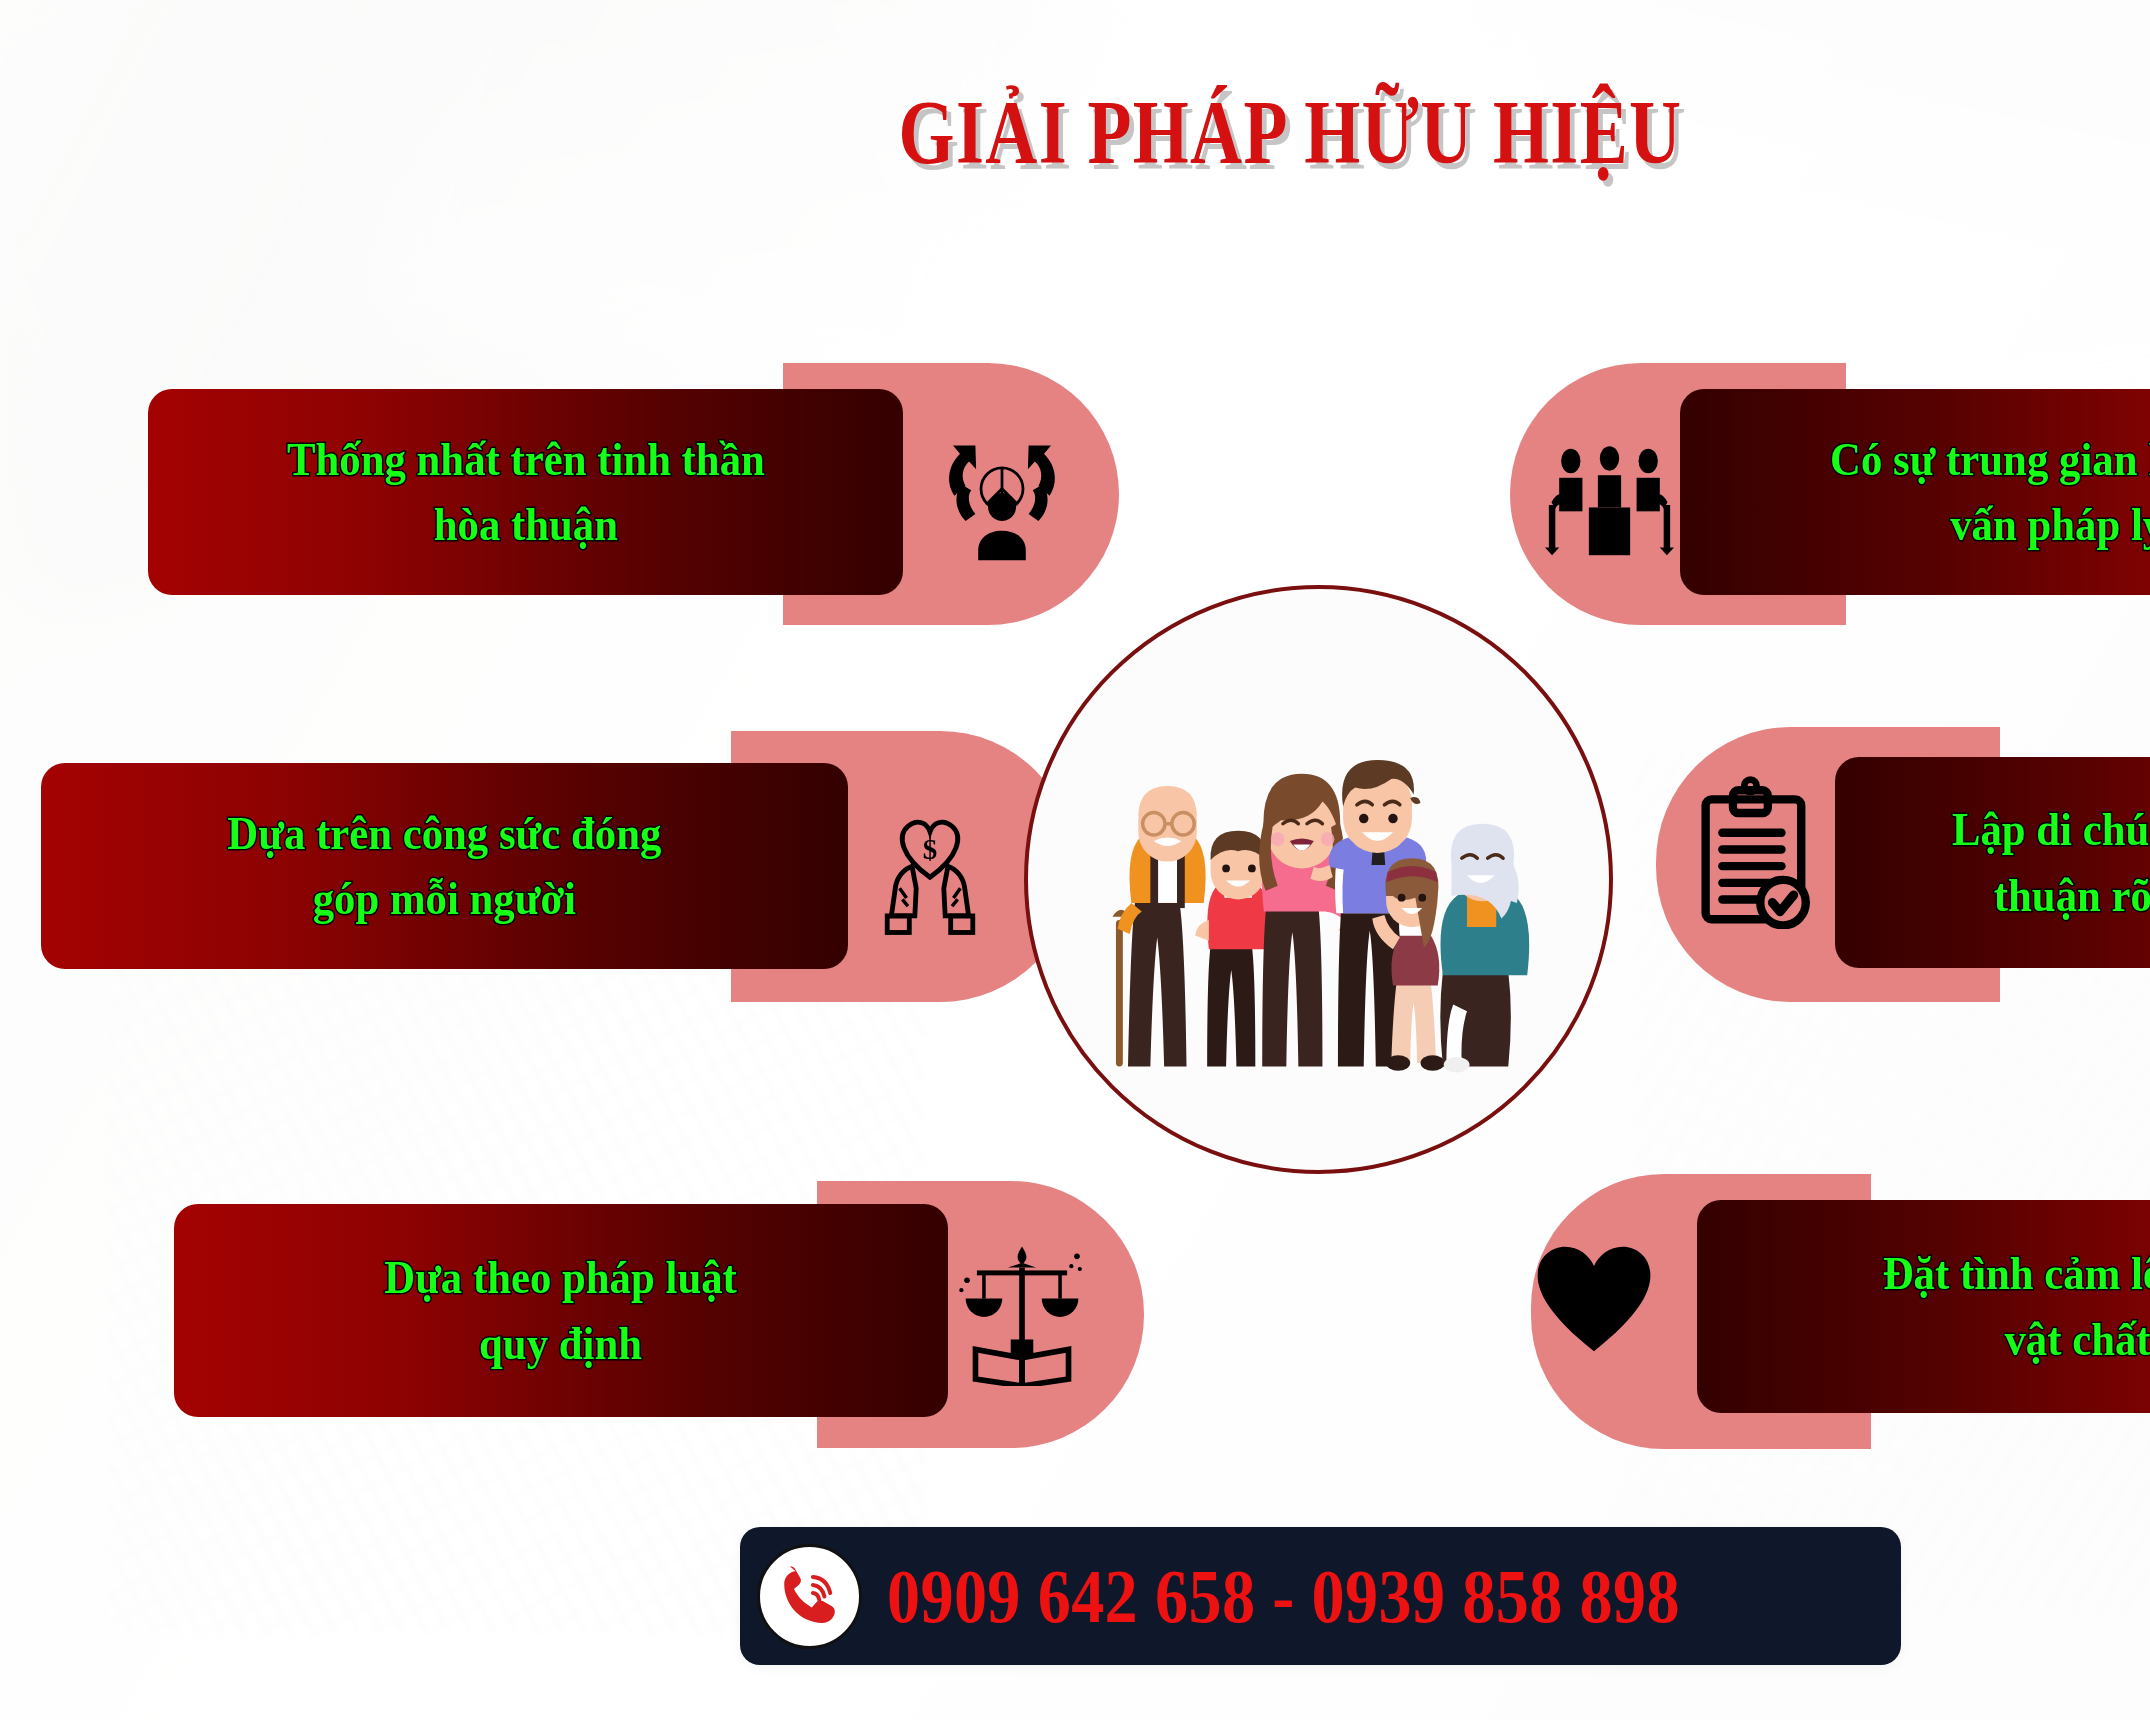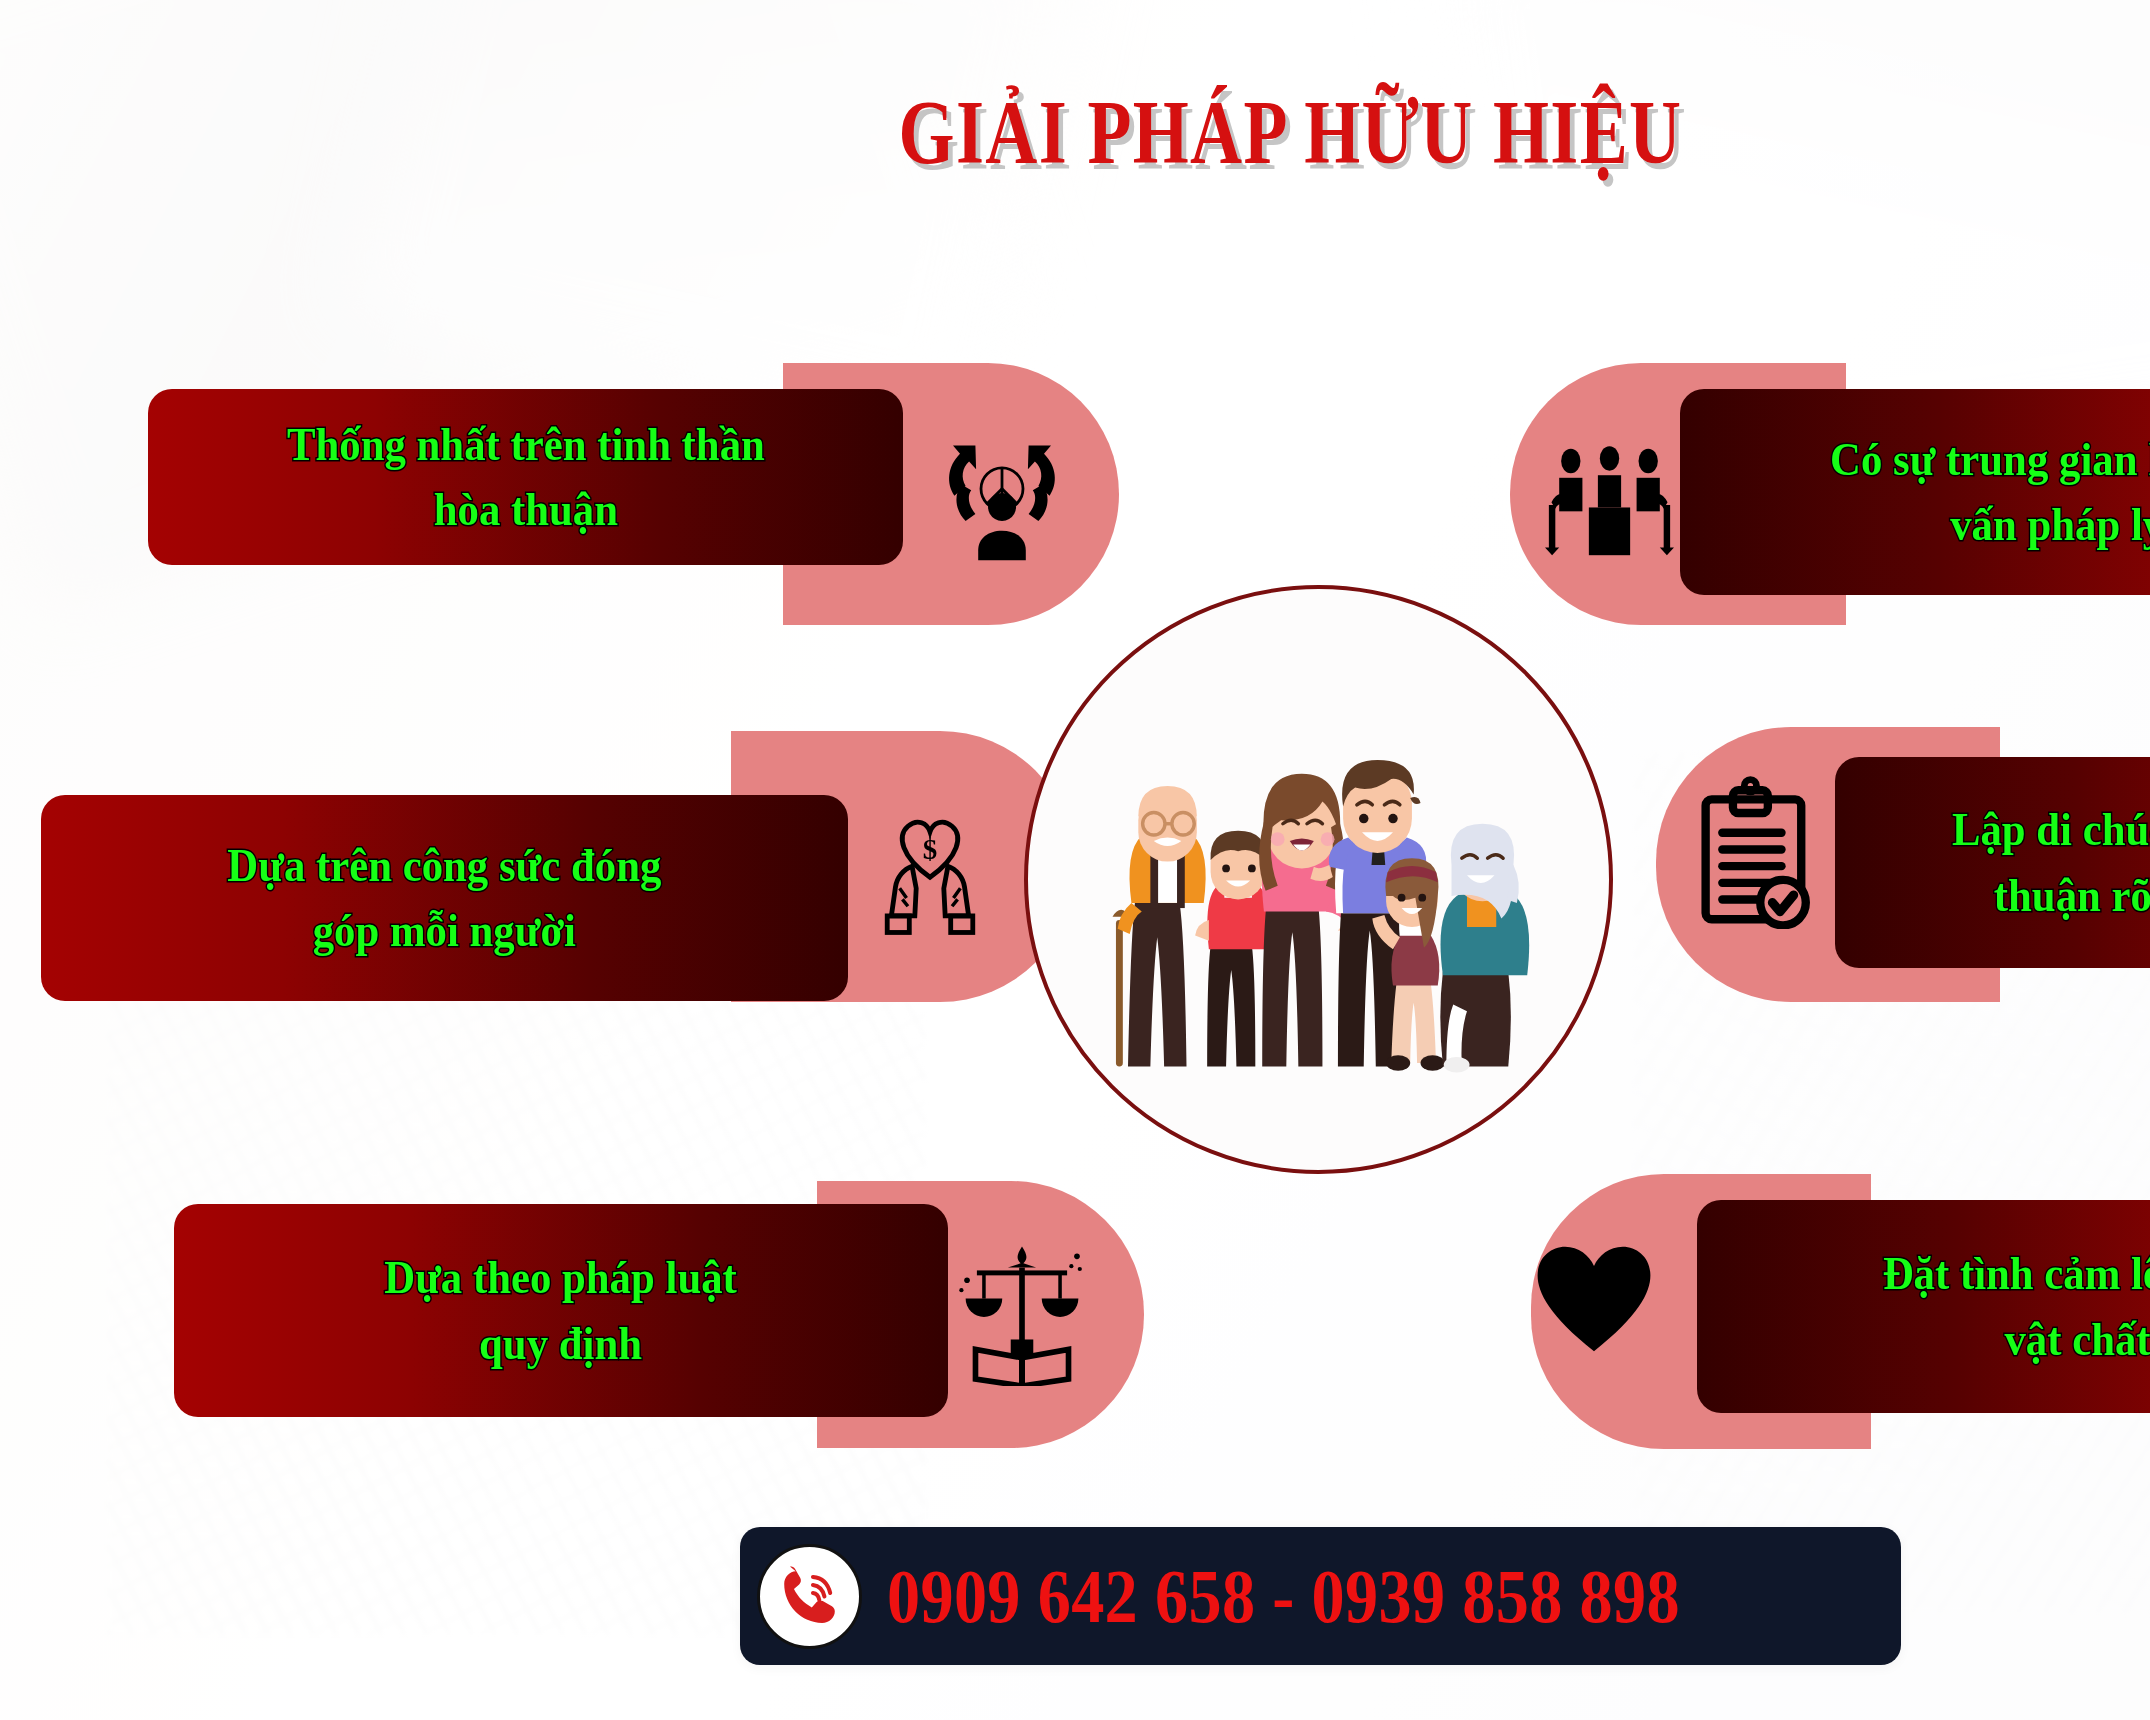--- a/index.html
+++ b/index.html
@@ -193,21 +193,21 @@
   <div class="bg-blob bg-doc-a"></div>
   <div class="bg-blob bg-doc-b"></div>
   <div class="bg-blob bg-doc-c"></div>
   <div class="bg-build"></div>
   <div class="bg-build2"></div>
   <div class="bg-veil"></div>
 
   <div class="title">GIẢI PHÁP HỮU HIỆU</div>
 
   <div class="pill" style="left:783px; top:363px; width:336px; height:262px; border-radius:0 131px 131px 0;"></div>
-  <div class="card left" style="left:148px; top:389px; width:755px; height:176px;">
+  <div class="card left" style="left:148px; top:389px; width:755px; height:206px;">
     <div class="card-text">
       <div>Thống nhất trên tinh thần</div>
       <div>hòa thuận</div>
     </div>
   </div>
   <div class="icon-slot" style="left:916px; top:419px; width:172px; height:155px;">
     <svg viewBox="0 0 200 190" width="142" height="133" aria-hidden="true">
       <path fill="#000" d="M62 22 L30 22 L40 34 C22 52 20 76 32 94 L48 80 C41 68 43 54 53 45 L63 56 Z"></path>
       <path fill="#000" d="M138 22 L170 22 L160 34 C178 52 180 76 168 94 L152 80 C159 68 157 54 147 45 L137 56 Z"></path>
       <path fill="#000" d="M100 130 a20 20 0 1 1 0.1 0 Z"></path>
@@ -238,21 +238,21 @@
       <path d="M82 62 h36 v50 h-36 z" fill="#000"></path>
       <ellipse cx="160" cy="40" rx="15" ry="19" fill="#000"></ellipse>
       <path d="M142 66 h36 v52 h-36 z" fill="#000"></path>
       <path d="M190 104 q-12 -22 -26 -6 l4 12 q10 -8 16 4 z" fill="#000"></path>
       <path d="M184 108 h10 v66 h-10 z M178 174 h22 l-11 12 z" fill="#000"></path>
       <rect x="68" y="112" width="64" height="74" fill="#000"></rect>
     </svg>
   </div>
 
   <div class="pill" style="left:731px; top:731px; width:344px; height:271px; border-radius:0 135px 135px 0;"></div>
-  <div class="card left" style="left:41px; top:763px; width:807px; height:206px;margin-top:32px;">
+  <div class="card left" style="left:41px; top:763px; width:807px; height:206px;">
     <div class="card-text">
       <div>Dựa trên công sức đóng</div>
       <div>góp mỗi người</div>
     </div>
   </div>
   <div class="icon-slot" style="left:850px; top:787px; width:159px; height:163px;">
     <svg viewBox="0 0 200 200" width="138" height="142" aria-hidden="true">
       <path d="M100 112 C58 82 52 52 68 38 C82 26 96 34 100 46 C104 34 118 26 132 38 C148 52 142 82 100 112 Z" fill="none" stroke="#000" stroke-width="7"></path>
       <text x="100" y="86" font-family="'Liberation Serif', serif" font-size="42" font-weight="bold" text-anchor="middle" fill="#000">$</text>
       <path d="M74 96 c-12 4-22 16-24 30 l-6 42 h34 l2-40 z" fill="none" stroke="#000" stroke-width="7"></path>

